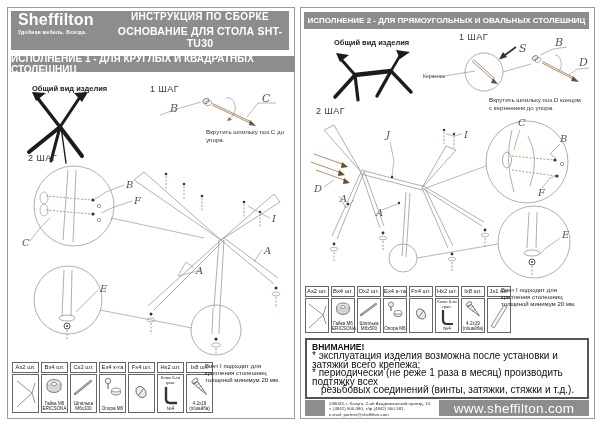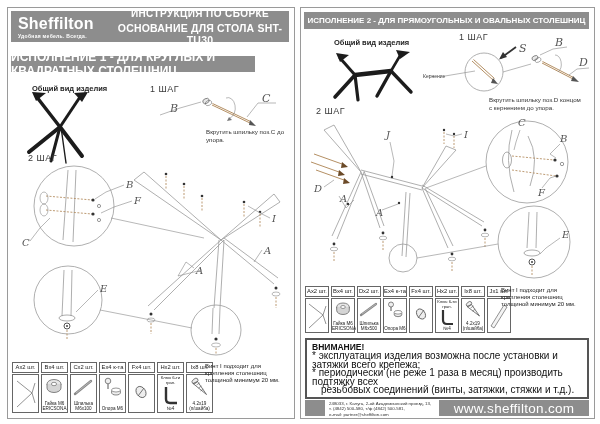--- a/index.html
+++ b/index.html
@@ -5,30 +5,30 @@
   html,body{margin:0;padding:0;width:600px;height:424px;background:#ffffff;overflow:hidden;
             font-family:"Liberation Sans",sans-serif;-webkit-font-smoothing:antialiased;}
   .sheet{position:relative;width:600px;height:424px;background:#fff;}
   .page{position:absolute;top:7px;height:410px;background:#fff;border:1px solid #9a9a9a;}
   #page-left{left:7px;width:286px;}
   #page-right{left:300px;width:293px;}
   .abs{position:absolute;}
 
   
   .graybar{background:#8d8d8d;color:#fff;}
-  .header-bar{left:3px;top:3px;width:278px;height:31px;display:flex;align-items:center;}
+  .header-bar{left:3px;top:3px;width:278px;height:39px;display:flex;}
   .logo-block{width:104px;padding-left:7px;box-sizing:border-box;}
   .logo-name{font-size:16px;font-weight:bold;letter-spacing:0.2px;line-height:17px;}
   .logo-tagline{font-size:5px;font-weight:bold;margin-top:1px;letter-spacing:0.3px;}
   .title-block{flex:1;text-align:center;padding-right:4px;}
   .title-l1{font-size:10px;font-weight:bold;letter-spacing:0.4px;}
   .title-l2{font-size:10.5px;font-weight:bold;letter-spacing:0.2px;margin-top:3px;}
   .section-bar{height:16px;display:flex;align-items:center;justify-content:center;
                font-weight:bold;}
-  #section-bar-1{left:3px;top:48px;width:244px;font-size:12px;}
+  #section-bar-1{left:3px;top:48px;width:284px;font-size:10px;}
   #section-bar-2{left:3px;top:4px;width:285px;height:17px;font-size:8px;}
 
   .overview-label{font-size:7.5px;font-weight:bold;color:#222;}
   .step-title{font-size:9px;color:#3a3a3a;letter-spacing:0.5px;}
   .step-note{font-size:6.2px;color:#333;line-height:7.5px;}
 
   
   .pt{display:flex;align-items:flex-start;}
   .pt-col{margin-right:2px;}
   .pt-head{border:1px solid #666;background:#fff;color:#222;text-align:center;

